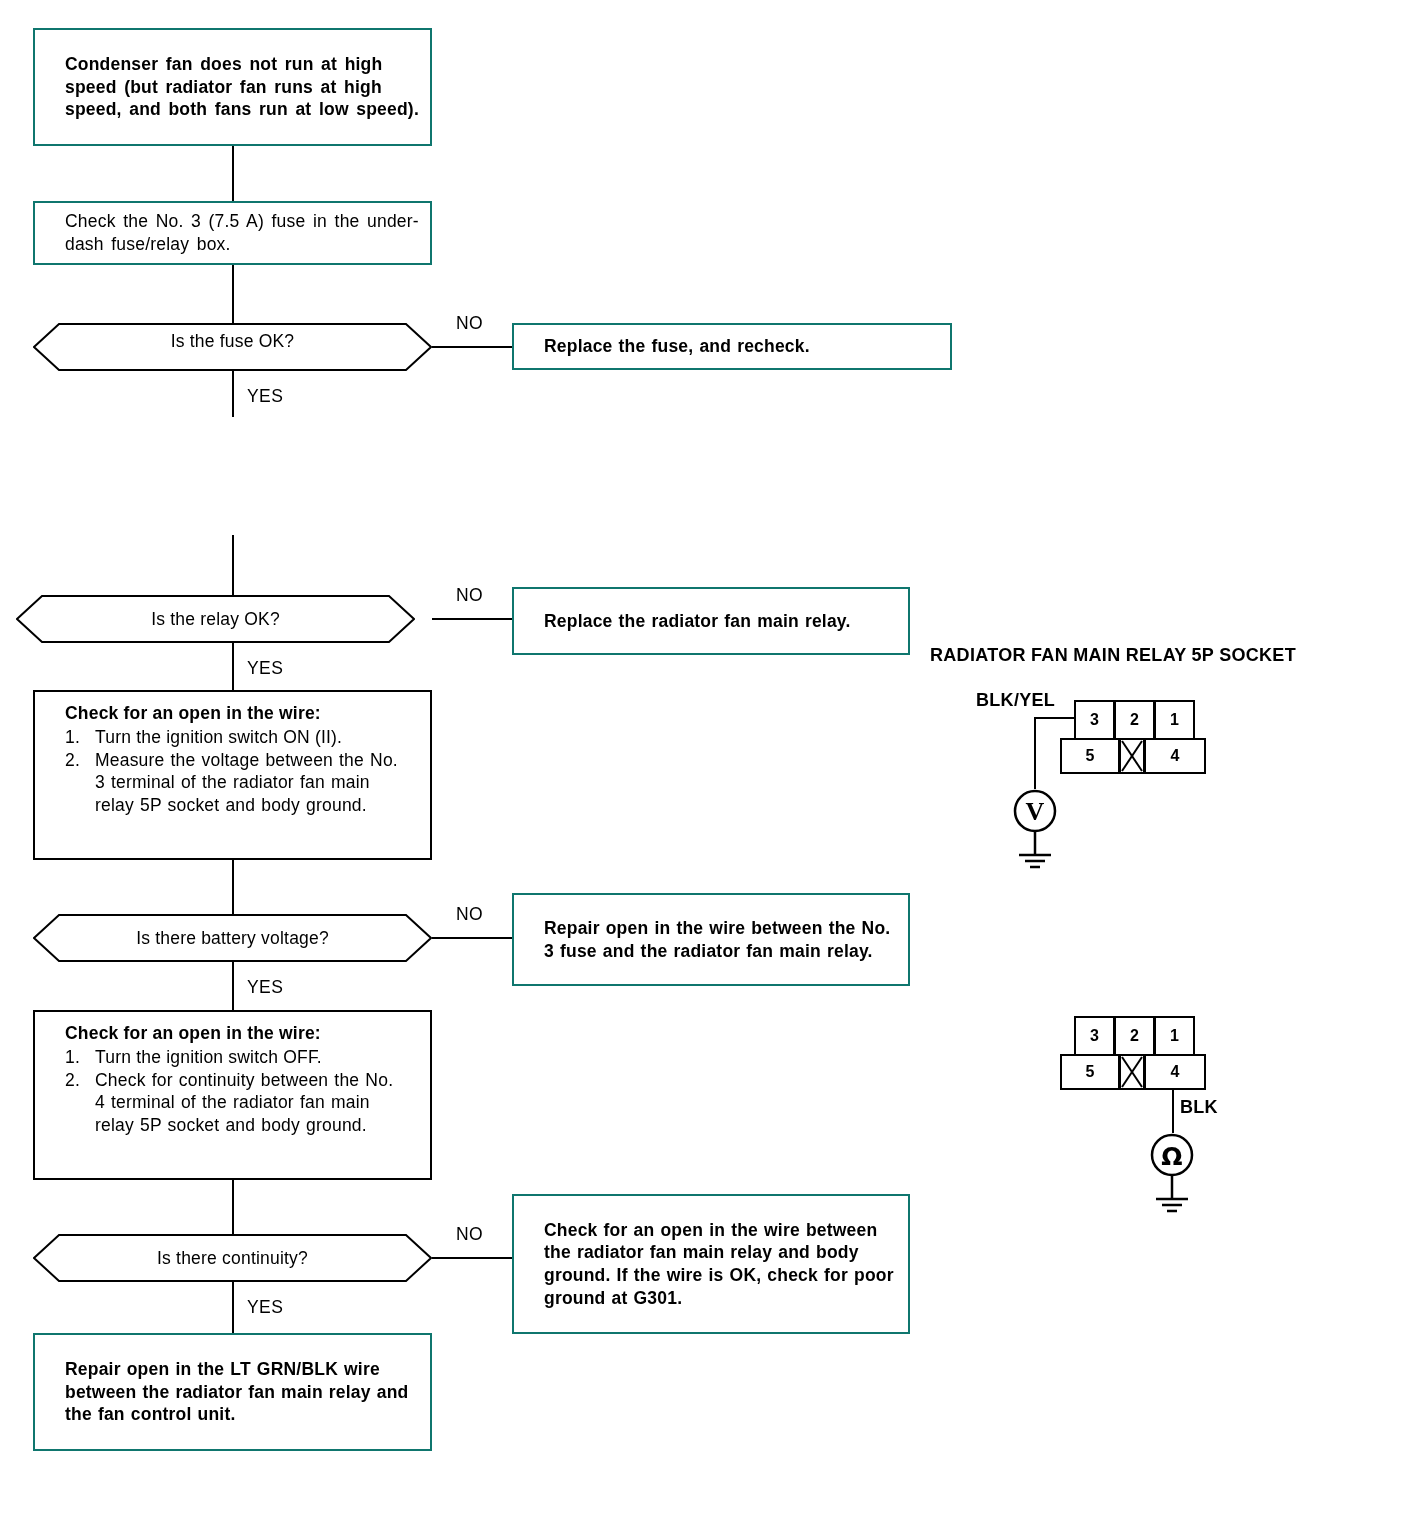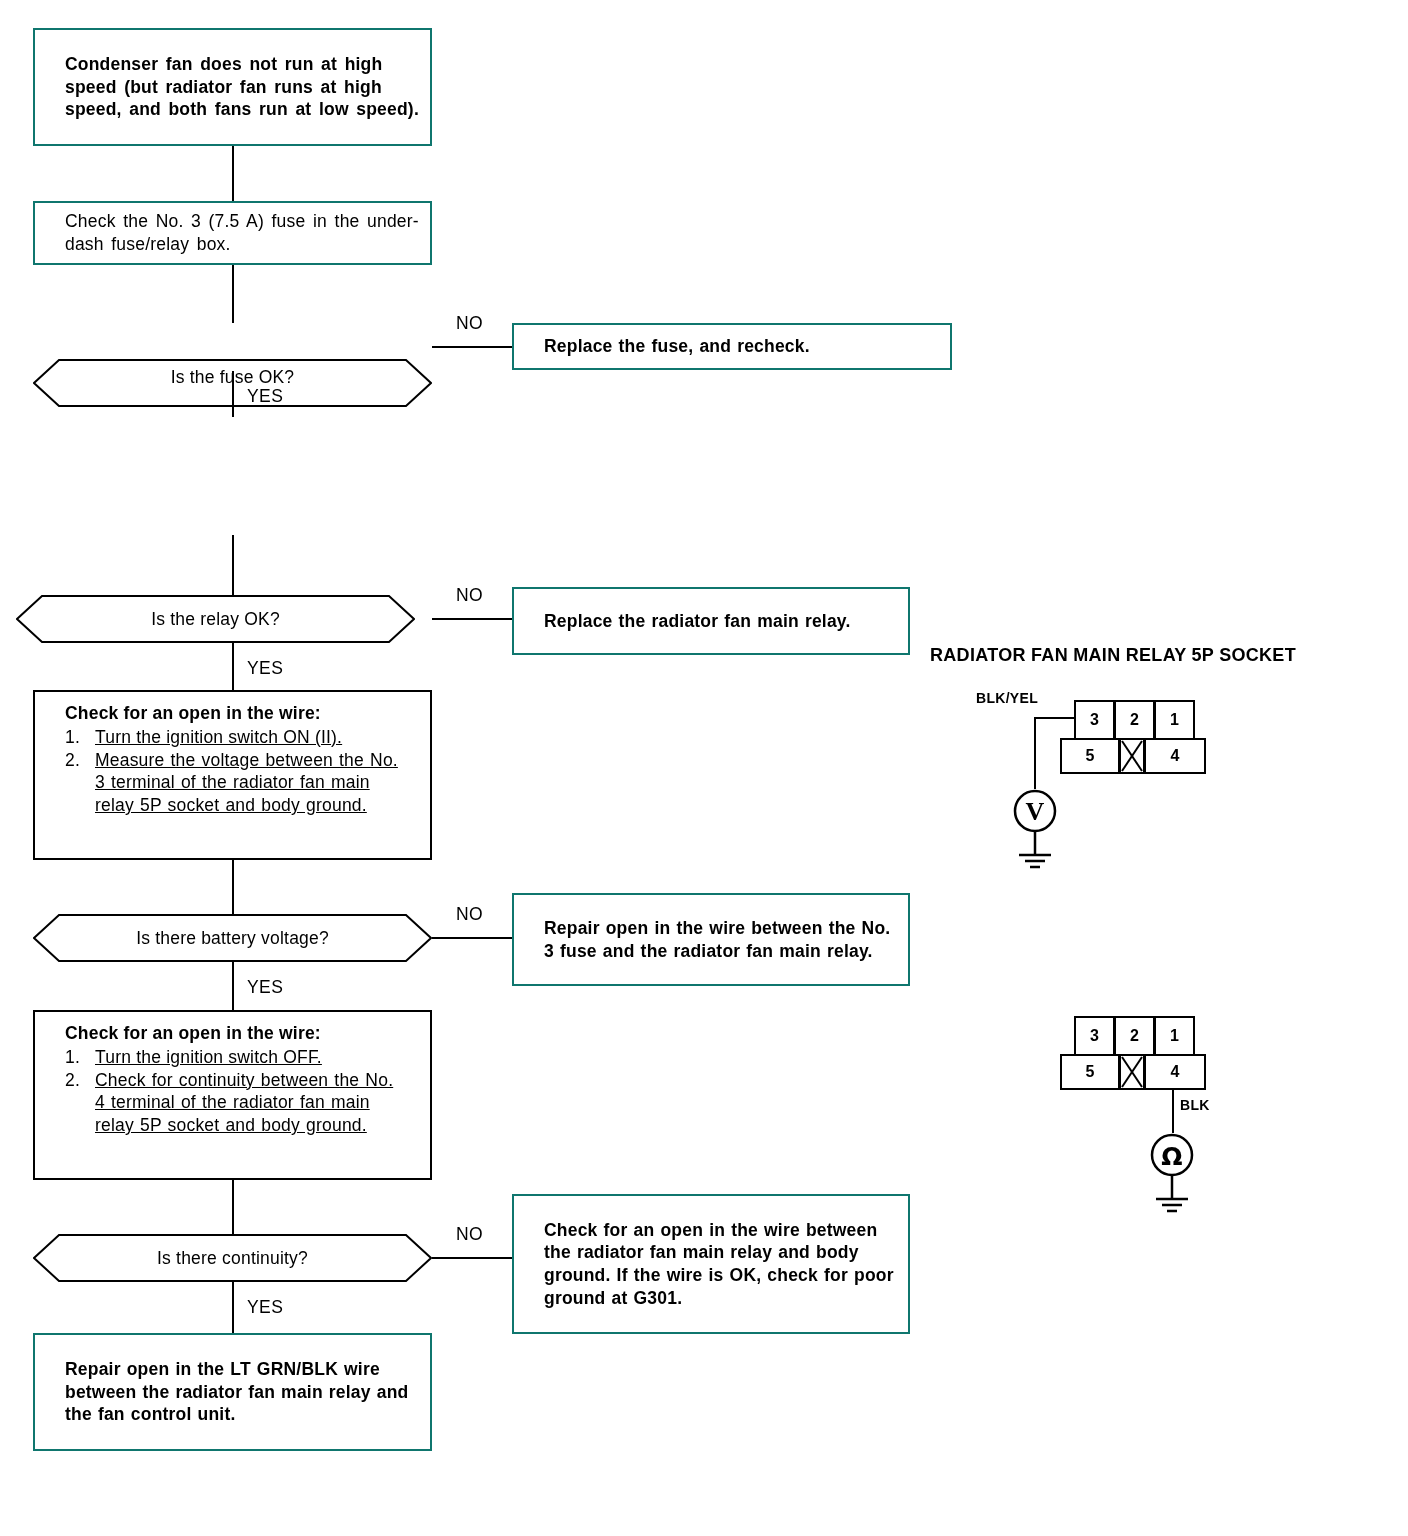--- a/index.html
+++ b/index.html
@@ -53,29 +53,29 @@
 
   
   .listbox{
     border:2px solid #000;background:#fff;box-sizing:border-box;
     padding:10px 24px 8px 30px;
     font-size:17.5px;line-height:1.30;letter-spacing:.2px;
   }
   .listbox .head{font-weight:bold;margin-bottom:1px;}
   .li{display:flex;font-weight:normal;}
   .li .num{width:30px;flex:0 0 30px;}
-  .li .body{flex:1;text-decoration:underline;}
+  .li .body{flex:1;}
 
   
   .schem-title{
     position:absolute;font-size:18px;font-weight:bold;
     letter-spacing:.3px;white-space:nowrap;
   }
   .wirelabel{
-    position:absolute;font-size:14px;font-weight:bold;
+    position:absolute;font-size:18px;font-weight:bold;
     letter-spacing:.3px;white-space:nowrap;
   }
   .cell{
     position:absolute;border:2px solid #000;background:#fff;
     box-sizing:border-box;display:flex;align-items:center;justify-content:center;
     font-size:16px;font-weight:bold;
   }
   .socket{position:absolute;}
   .meter{position:absolute;}
 </style>
@@ -89,21 +89,21 @@
   </div>
 
   <div class="vline" style="left:232px;top:146px;height:55px;"></div>
 
   <div class="node box reg" style="left:33px;top:201px;width:399px;height:64px;">
     <div class="txt spread">Check the No. 3 (7.5 A) fuse in the under-dash fuse/relay box.</div>
   </div>
 
   <div class="vline" style="left:232px;top:265px;height:58px;"></div>
 
-  <div class="hex" style="left:33px;top:323px;width:399px;height:36px;margin-top:36px;">
+  <div class="hex" style="left:33px;top:323px;width:399px;height:36px;">
     <svg width="399" height="48" viewBox="0 0 399 48" aria-hidden="true">
       <polygon points="26,1 373,1 398,24 373,47 26,47 1,24" fill="#fff" stroke="#000" stroke-width="2"></polygon>
     </svg>
     <div class="hextext">Is the fuse OK?</div>
   </div>
 
   <div class="hline" style="left:432px;top:346px;width:80px;"></div>
   <div class="blabel" style="left:456px;top:313px;">NO</div>
 
   <div class="node box bold" style="left:512px;top:323px;width:440px;height:47px;">

